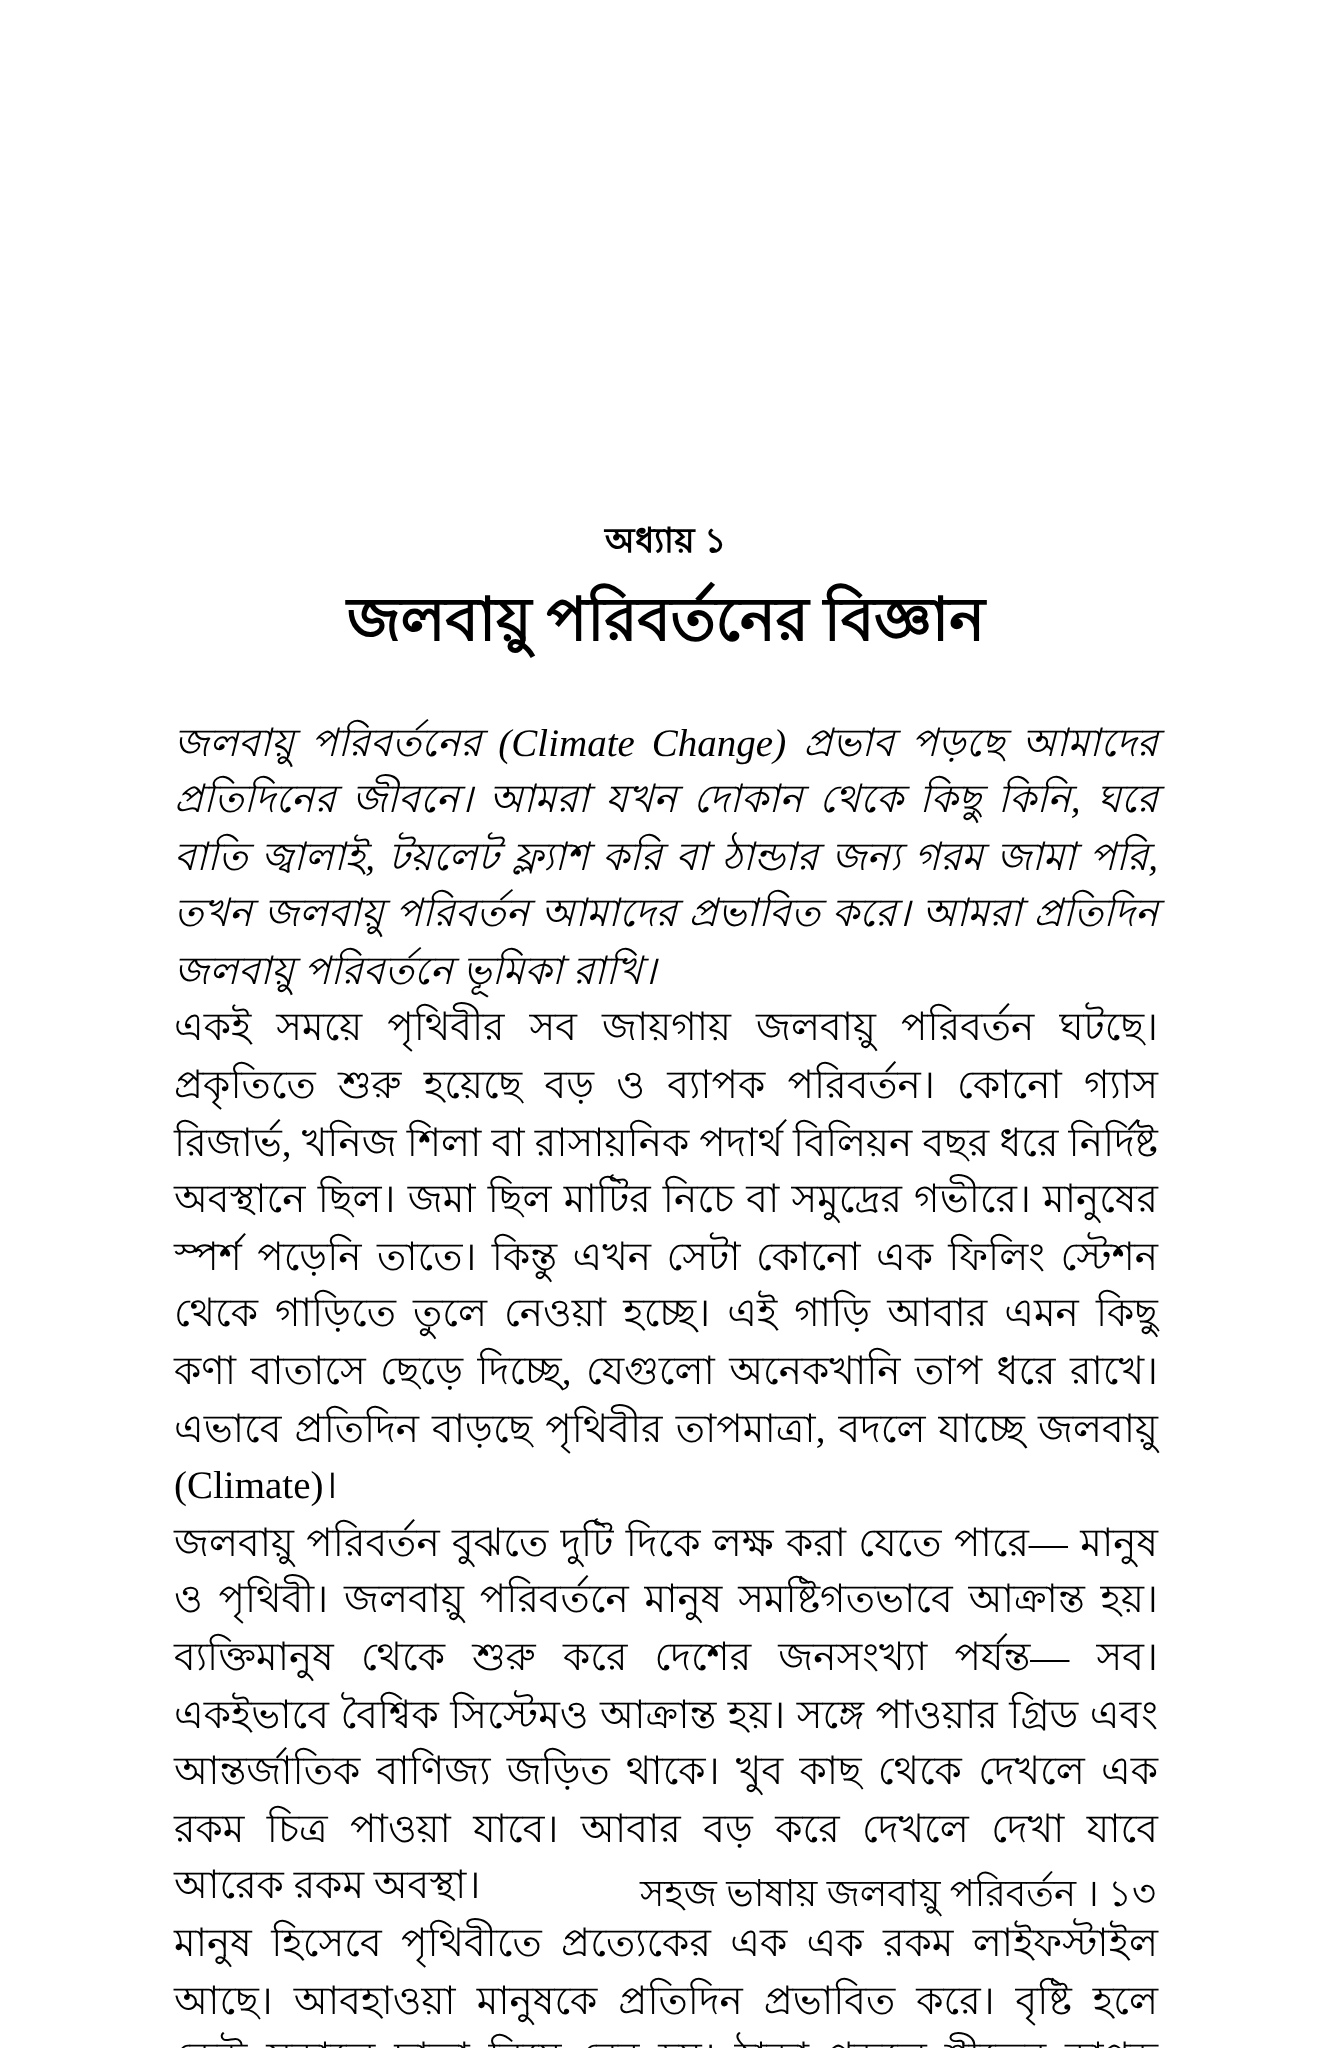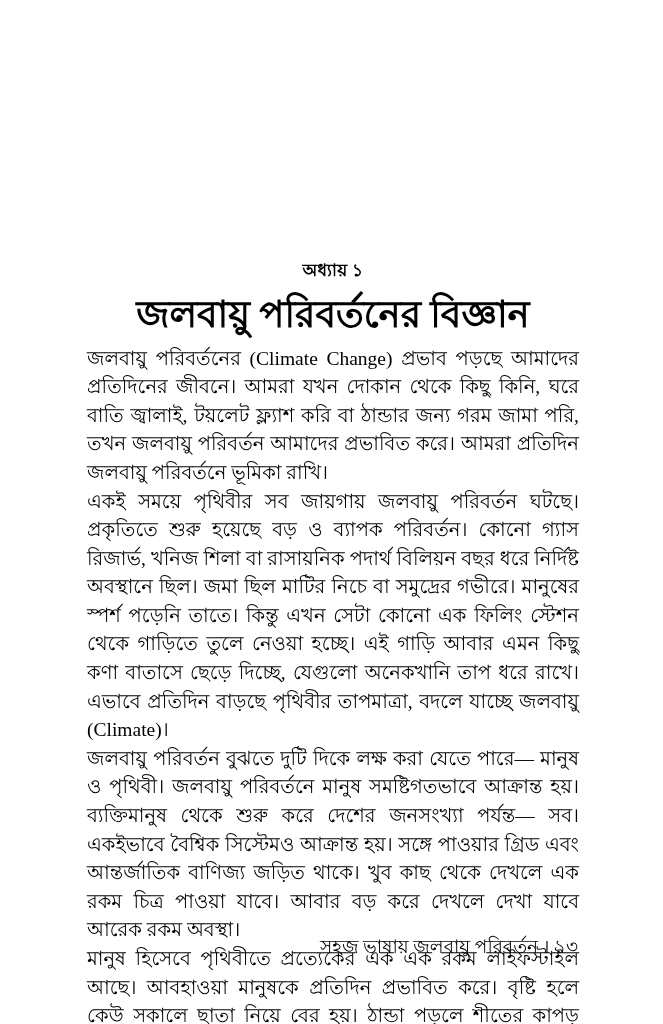--- a/index.html
+++ b/index.html
@@ -26,32 +26,33 @@
   .chapter-label {
     margin-top: 257px;
     text-align: center;
     font-size: 17px;
     font-weight: 700;
     letter-spacing: 0.3px;
   }
   .chapter-title {
     margin-top: 9px;
     text-align: center;
-    font-size: 37px;
+    font-size: 30px;
     font-weight: 700;
     line-height: 1.15;
   }
   .body-text p {
     font-size: 19.5px;
     line-height: 28.6px;
     text-align: justify;
     text-justify: inter-word;
   }
   .body-text p:first-child {
-    margin-top: 8px;
+    margin-top: 30px;
+    font-style: italic;
   }
   .page-footer {
     position: absolute;
     top: 933px;
     right: 85px;
     left: 87px;
     text-align: right;
     font-size: 18.5px;
     white-space: nowrap;
   }

